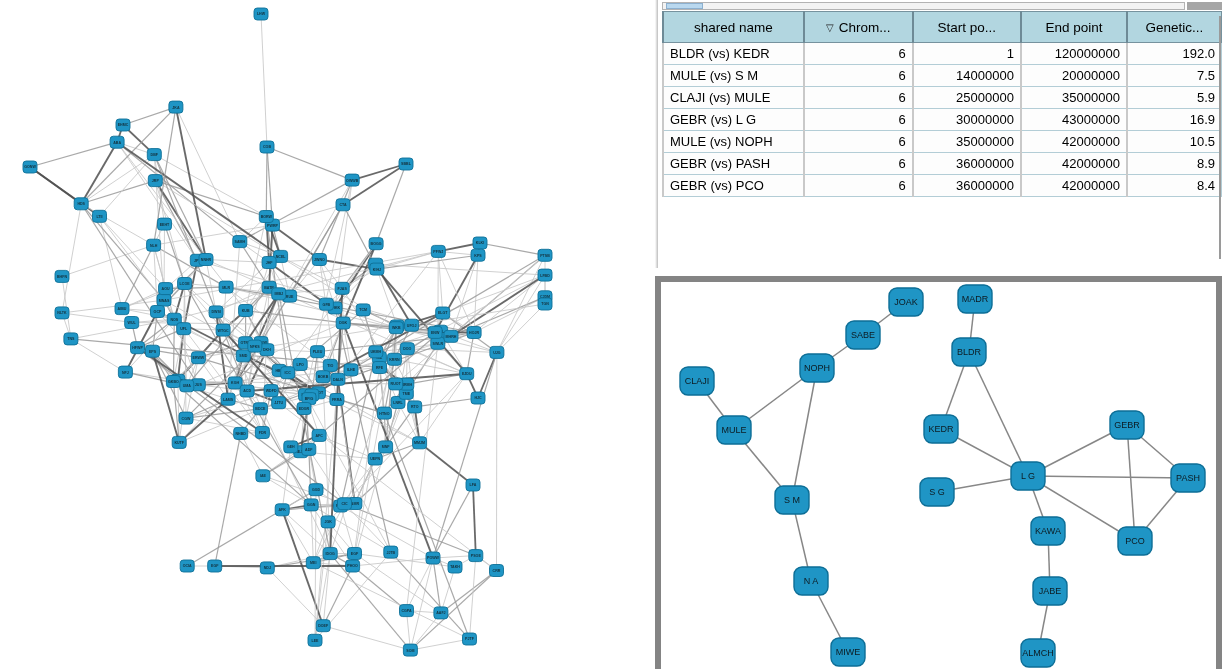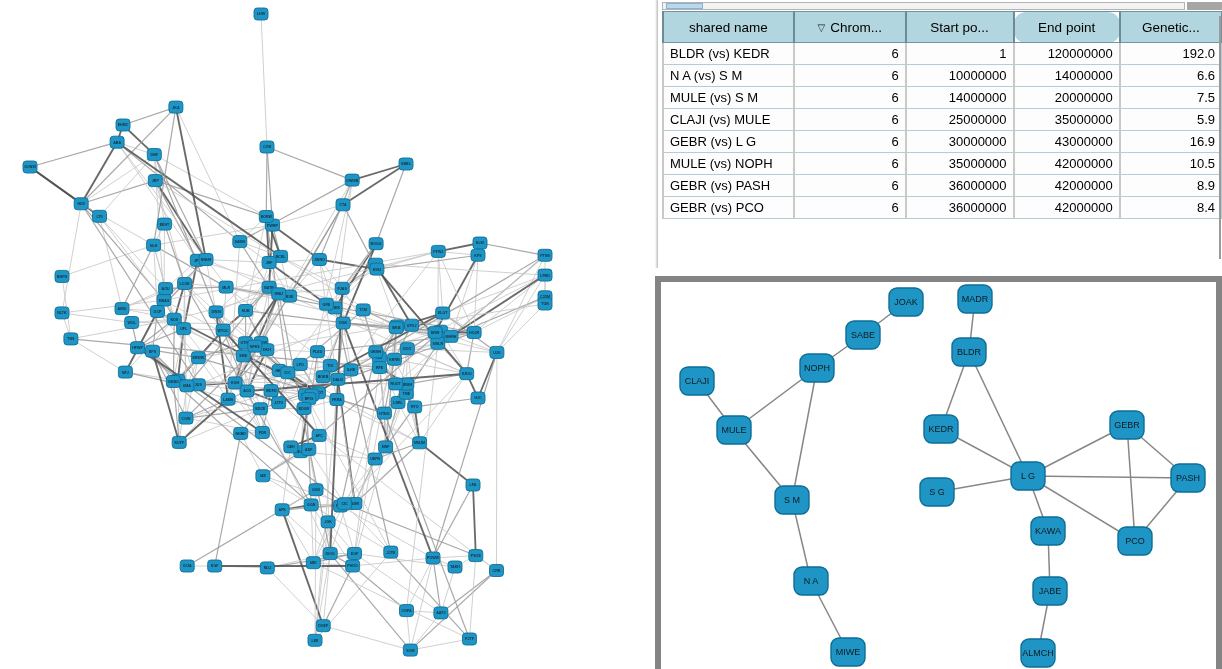--- a/index.html
+++ b/index.html
@@ -14,21 +14,21 @@
   .table-panel{position:absolute;left:658px;top:0;width:564px;height:268px;background:#ffffff;}
   .hscroll{position:absolute;left:4px;top:2px;width:523px;height:8px;background:#f3f3f3;
            border:1px solid #b3b3b3;box-sizing:border-box;}
   .hthumb{position:absolute;left:3px;top:0px;width:37px;height:6px;background:#b9d8ef;
           border:1px solid #8cb0cf;box-sizing:border-box;}
   .hcorner{position:absolute;left:529px;top:2px;width:35px;height:8px;background:#a6a6a6;}
   table.attr{position:absolute;left:4px;top:11px;border-collapse:collapse;table-layout:fixed;
              background:#fff;border:1px solid #6e6e6e;}
   table.attr th{background:#b2d6e0;border:1px solid #76929e;border-left:2px solid #6e8a96;
                 font-size:13.5px;font-weight:400;color:#000;height:30px;text-align:center;
-                padding:0 19px;overflow:hidden;white-space:nowrap;}
+                padding:0 12px;overflow:hidden;white-space:nowrap;}
   table.attr td{border:1px solid #b3cdd6;border-left:2px solid #c9c9c9;font-size:13px;color:#000;
                 height:21px;padding:0 6px;white-space:nowrap;overflow:hidden;background:#fdfdfd;}
   table.attr td.left{text-align:left;}
   table.attr td.right{text-align:right;}
   .funnel{font-size:10px;margin-right:5px;color:#222;display:inline-block;transform:translateY(-1px);}
   .vtrack{position:absolute;left:561px;top:16px;width:2px;height:243px;background:#9a9a9a;}
   
   .detail-panel{position:absolute;left:655px;top:268px;width:567px;height:401px;background:#ffffff;
                 border:6px solid #848484;box-sizing:border-box;margin-top:8px;}
   
@@ -1190,38 +1190,31 @@
     <div class="hscroll">
       <div class="hthumb"></div>
     </div>
     <div class="hcorner"></div>
     <table class="attr" id="dataTable">
       <thead>
           <tr>
             <th style="width: 138px;"><span>shared name</span></th>
             <th style="width: 101px; text-align: center;"><span class="funnel">▽</span><span>Chrom...</span></th>
             <th style="width: 105px;"><span>Start po...</span></th>
-            <th style="width: 102px; border-radius: 12px;"><span>End point</span></th>
+            <th style="width: 102px;"><span>End point</span></th>
             <th style="width: 80px;"><span>Genetic...</span></th>
           </tr>
         </thead>
       <tbody>
           <tr>
             <td class="left">BLDR (vs) KEDR</td>
             <td class="right">6</td>
             <td class="right">1</td>
             <td class="right">120000000</td>
             <td class="right">192.0</td>
-          </tr>
-          <tr>
-            <td class="left">N A (vs) S M</td>
-            <td class="right">6</td>
-            <td class="right">10000000</td>
-            <td class="right">14000000</td>
-            <td class="right">6.6</td>
           </tr>
           <tr>
             <td class="left">MULE (vs) S M</td>
             <td class="right">6</td>
             <td class="right">14000000</td>
             <td class="right">20000000</td>
             <td class="right">7.5</td>
           </tr>
           <tr>
             <td class="left">CLAJI (vs) MULE</td>

